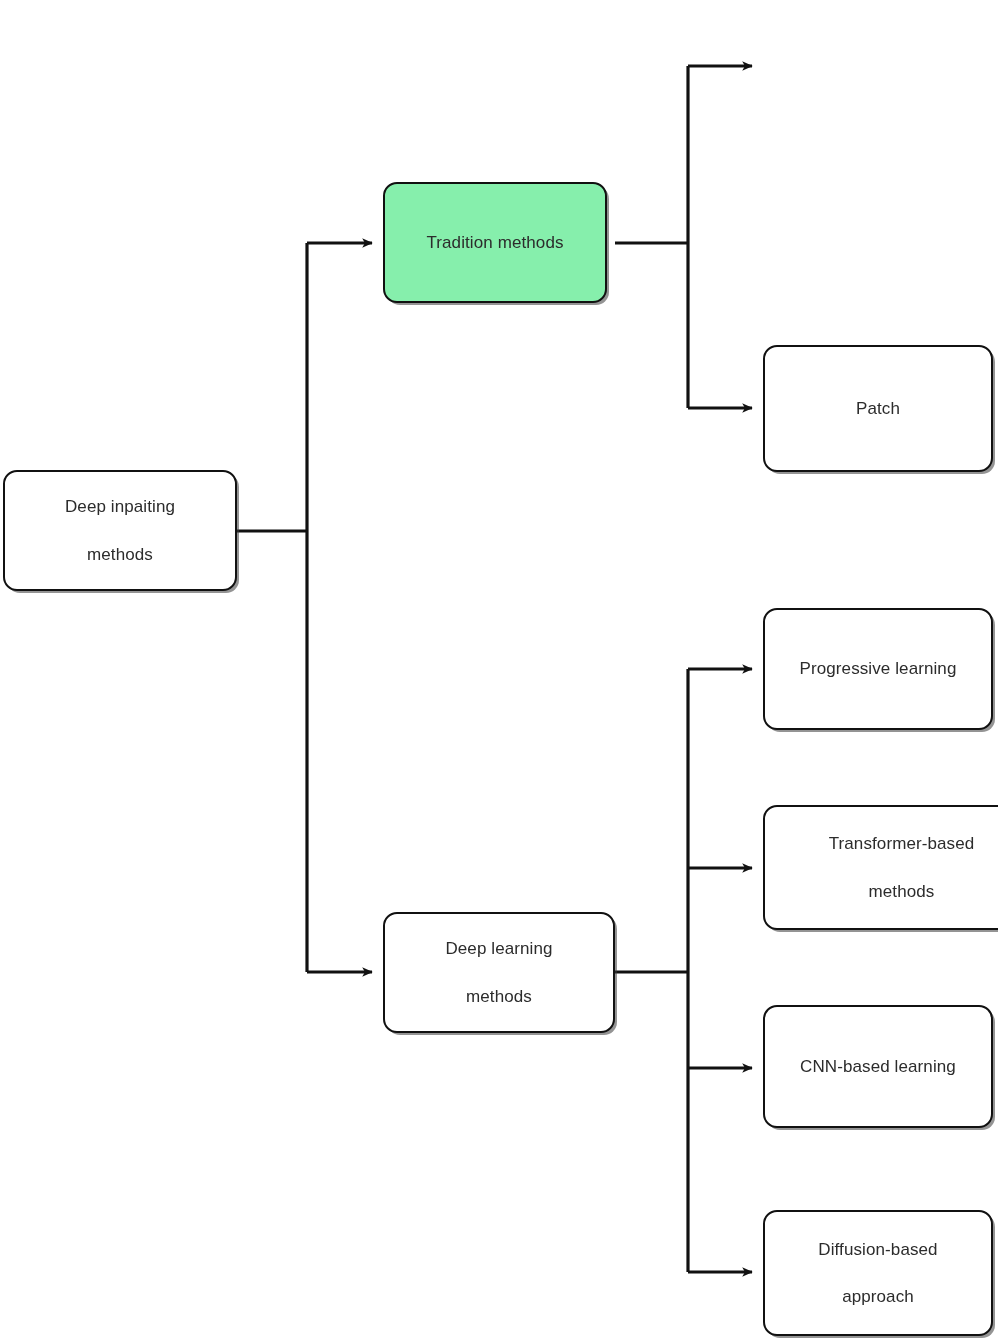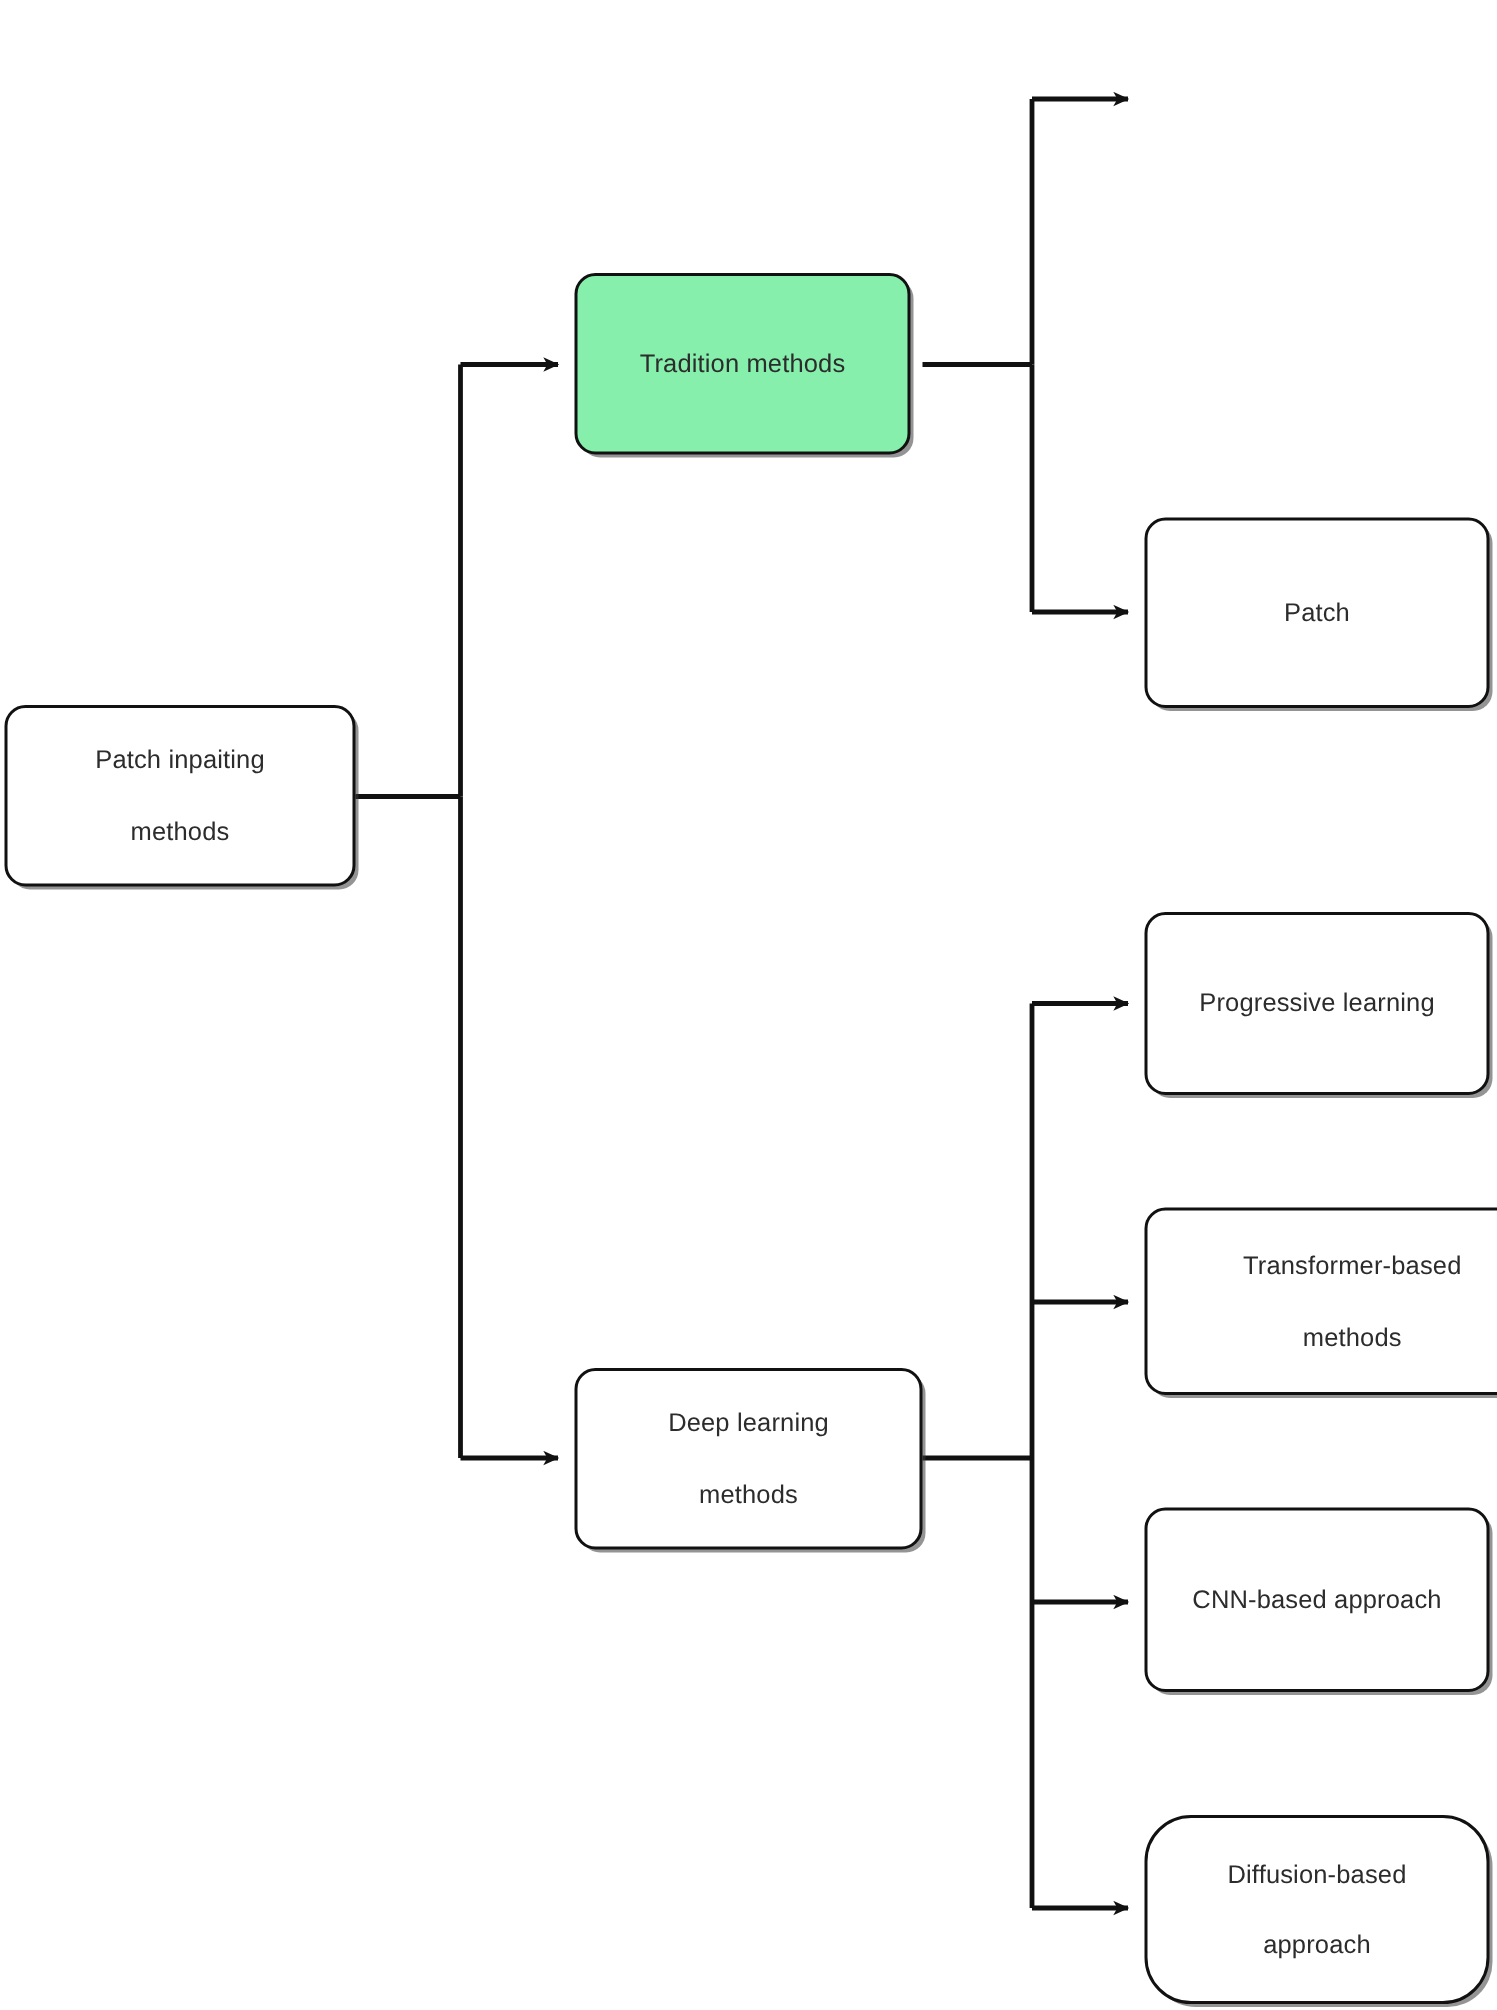--- a/index.html
+++ b/index.html
@@ -79,21 +79,21 @@
       <path d="M 688 972 L 688 669"></path>
       <path d="M 688 972 L 688 1272"></path>
       <path d="M 688 669 L 752 669" marker-end="url(#arrowhead)"></path>
       <path d="M 688 868 L 752 868" marker-end="url(#arrowhead)"></path>
       <path d="M 688 1068 L 752 1068" marker-end="url(#arrowhead)"></path>
       <path d="M 688 1272 L 752 1272" marker-end="url(#arrowhead)"></path>
     </g>
   </svg>
 
   <div class="node" style="left: 3px; top: 470px; width: 234px; height: 121px; background: rgb(255, 255, 255); border-color: rgb(17, 17, 17);">
-    <span class="line" style="color: rgb(44, 44, 44);">Patch inpaiting</span>
+    <span class="line" style="color: rgb(44, 44, 44);">Deep inpaiting</span>
     <span class="line" style="color: rgb(44, 44, 44);">methods</span>
   </div>
 
   <div class="node" style="left: 383px; top: 182px; width: 224px; height: 121px; background: #86efac; border-color: rgb(17, 17, 17);">
     <span class="line" style="color: rgb(44, 44, 44);">Tradition methods</span>
   </div>
 
   <div class="node" style="left: 383px; top: 912px; width: 232px; height: 121px; background: rgb(255, 255, 255); border-color: rgb(17, 17, 17);">
     <span class="line" style="color: rgb(44, 44, 44);">Deep learning</span>
     <span class="line" style="color: rgb(44, 44, 44);">methods</span>
@@ -107,21 +107,21 @@
   <div class="node" style="left: 763px; top: 608px; width: 230px; height: 122px; background: rgb(255, 255, 255); border-color: rgb(17, 17, 17);">
     <span class="line" style="color: rgb(44, 44, 44);">Progressive learning</span>
   </div>
 
   <div class="node" style="left: 763px; top: 805px; width: 277px; height: 125px; background: rgb(255, 255, 255); border-color: rgb(17, 17, 17);">
     <span class="line" style="color: rgb(44, 44, 44);">Transformer-based</span>
     <span class="line" style="color: rgb(44, 44, 44);">methods</span>
   </div>
 
   <div class="node" style="left: 763px; top: 1005px; width: 230px; height: 123px; background: rgb(255, 255, 255); border-color: rgb(17, 17, 17);">
-    <span class="line" style="color: rgb(44, 44, 44);">CNN-based approach</span>
+    <span class="line" style="color: rgb(44, 44, 44);">CNN-based learning</span>
   </div>
 
-  <div class="node" style="left: 763px; top: 1210px; width: 230px; height: 126px; background: rgb(255, 255, 255); border-color: rgb(17, 17, 17); border-radius: 31px;">
+  <div class="node" style="left: 763px; top: 1210px; width: 230px; height: 126px; background: rgb(255, 255, 255); border-color: rgb(17, 17, 17);">
     <span class="line" style="color: rgb(44, 44, 44);">Diffusion-based</span>
     <span class="line" style="color: rgb(44, 44, 44);">approach</span>
   </div>
 
 </div>
 
 </body></html>

